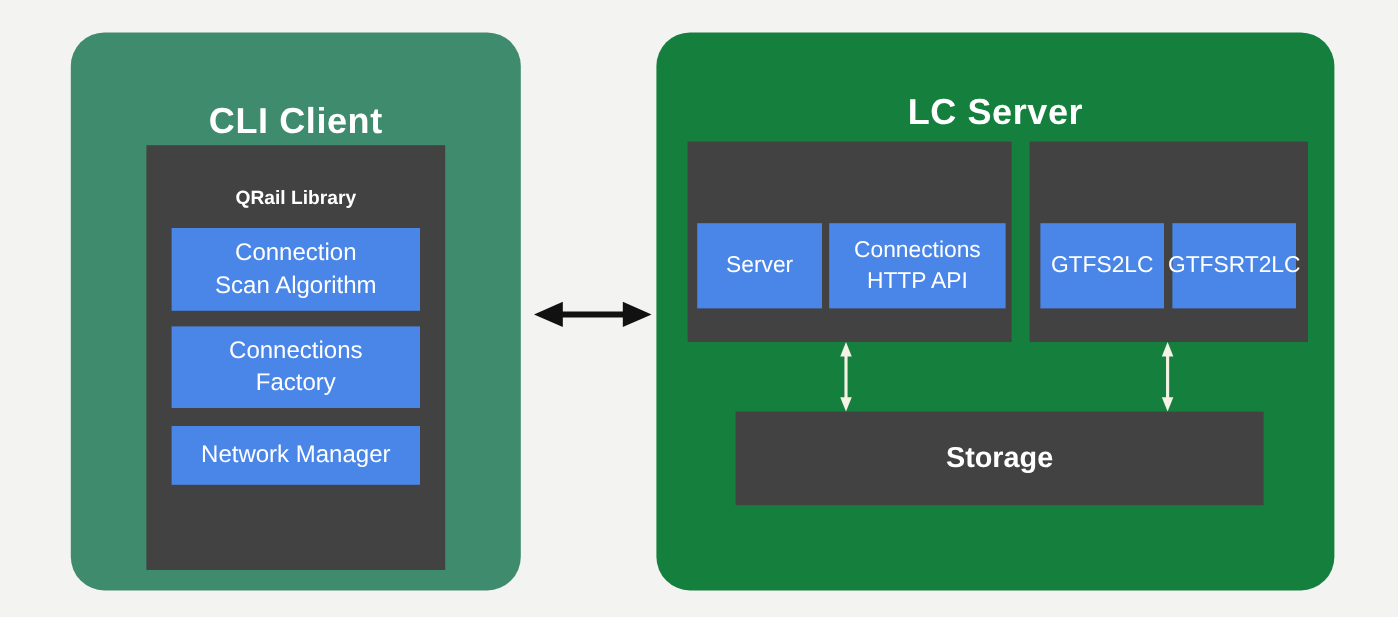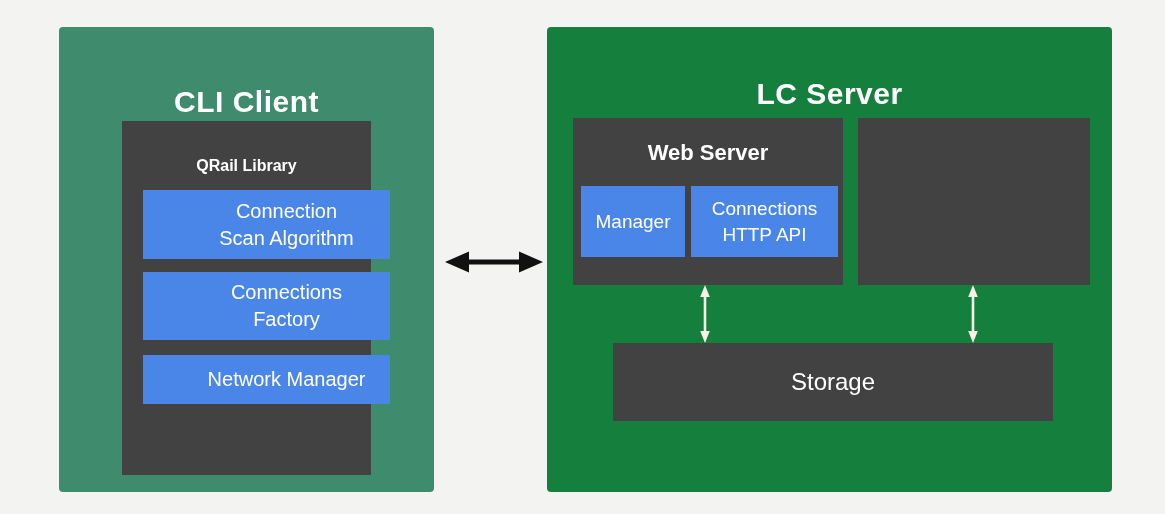--- a/index.html
+++ b/index.html
@@ -4,21 +4,21 @@
 <style>
   html, body { margin: 0; padding: 0; }
   body {
     width: 1165px; height: 514px;
     font-family: "Liberation Sans", sans-serif;
     background: #f3f3f2;
     overflow: hidden;
   }
   .canvas { position: relative; width: 1165px; height: 514px; background: #f3f3f2; }
 
-  .panel { position: absolute; border-radius: 4px; }
+  .panel { position: absolute; border-radius: 28px; }
   .panel-green { left: 59px; top: 27px; width: 375px; height: 465px; background: #3f8b6d; }
   .panel-orange { left: 547px; top: 27px; width: 565px; height: 465px; background: #15803d; }
 
   .panel-title {
     position: absolute; left: 0; width: 100%;
     text-align: center; color: #ffffff;
     font-size: 30px; font-weight: bold; letter-spacing: 0.5px;
   }
   .panel-green .panel-title { top: 58px; }
   .panel-orange .panel-title { top: 50px; }
@@ -33,28 +33,28 @@
   .qrail-box .darkbox-title { top: 36px; font-size: 16px; }
 
   .webserver-box { left: 26px; top: 91px; width: 270px; height: 167px; }
   .datamanager-box { left: 311px; top: 91px; width: 232px; height: 167px; }
   .webserver-box .darkbox-title, .datamanager-box .darkbox-title { top: 22px; font-size: 22px; }
 
   .storage-box {
     left: 66px; top: 316px; width: 440px; height: 78px;
     display: flex; align-items: center; justify-content: center;
   }
-  .storage-title { color: #ffffff; font-weight: normal; font-size: 24px; }
+  .storage-title { color: #ffffff; font-weight: bold; font-size: 24px; }
 
   .module {
     position: absolute; background: #4a86e8; color: #ffffff;
     display: flex; align-items: center; justify-content: center;
     text-align: center; white-space: pre-line; line-height: 1.35;
   }
-  .qrail-box .module { left: 21px; width: 207px; font-size: 20px; padding-left: 40px; }
+  .qrail-box .module { left: 21px; width: 207px; font-size: 20px; }
   .mod-csa { top: 69px;  height: 69px; }
   .mod-cf  { top: 151px; height: 68px; }
   .mod-nm  { top: 234px; height: 49px; }
 
   .webserver-box .module, .datamanager-box .module { top: 68px; height: 71px; font-size: 19px; }
   .mod-events { left: 8px;   width: 104px; }
   .mod-capi   { left: 118px; width: 147px; }
   .mod-gtfs   { left: 9px;   width: 103px; font-size: 17px; }
   .mod-gtfsrt { left: 119px; width: 103px; font-size: 17px; }
 
@@ -85,27 +85,28 @@
   <svg class="arrow-h" viewBox="0 0 100 36" aria-hidden="true">
     <line x1="20" y1="18" x2="80" y2="18" stroke="#111111" stroke-width="5"></line>
     <polygon points="1,18 25,7.5 25,28.5" fill="#111111"></polygon>
     <polygon points="99,18 75,7.5 75,28.5" fill="#111111"></polygon>
   </svg>
 
   <section class="panel panel-orange">
     <div class="panel-title">LC Server</div>
 
     <div class="darkbox webserver-box">
-      <div class="darkbox-title">Web Server</div>
-      <div class="module mod-events">Manager</div>
+      <div class="module mod-events">Server</div>
       <div class="module mod-capi">Connections
 HTTP API</div>
     </div>
 
     <div class="darkbox datamanager-box">
+      <div class="module mod-gtfs">GTFS2LC</div>
+      <div class="module mod-gtfsrt">GTFSRT2LC</div>
     </div>
 
     <svg class="arrow-v arrow-v-web" viewBox="0 0 16 60" aria-hidden="true">
       <line x1="8" y1="10" x2="8" y2="50" stroke="#f6f2e6" stroke-width="2.6"></line>
       <polygon points="8,1 3.2,13 12.8,13" fill="#f6f2e6"></polygon>
       <polygon points="8,59 3.2,47 12.8,47" fill="#f6f2e6"></polygon>
     </svg>
     <svg class="arrow-v arrow-v-data" viewBox="0 0 16 60" aria-hidden="true">
       <line x1="8" y1="10" x2="8" y2="50" stroke="#f6f2e6" stroke-width="2.6"></line>
       <polygon points="8,1 3.2,13 12.8,13" fill="#f6f2e6"></polygon>

